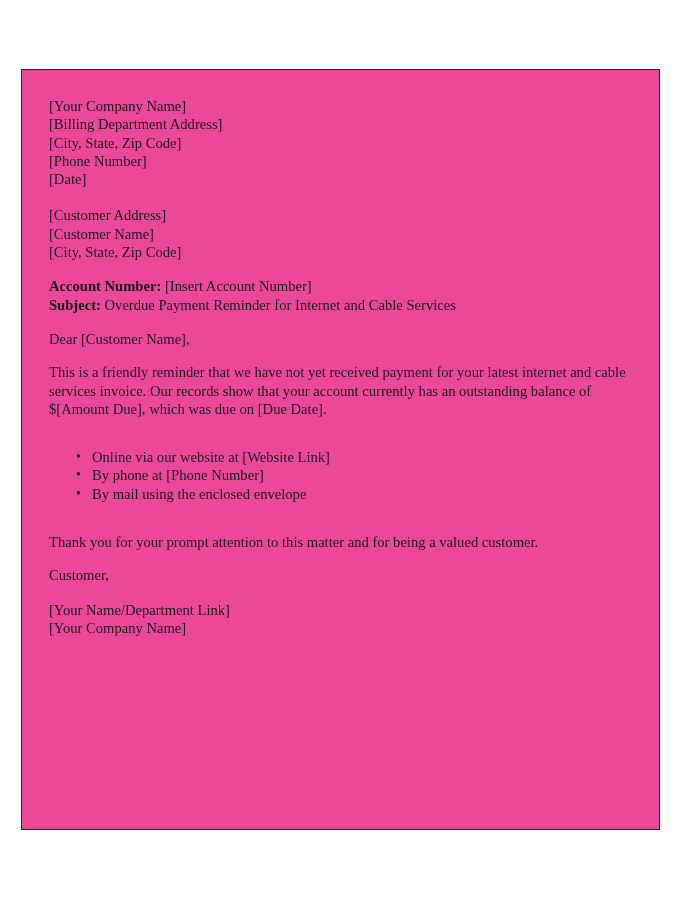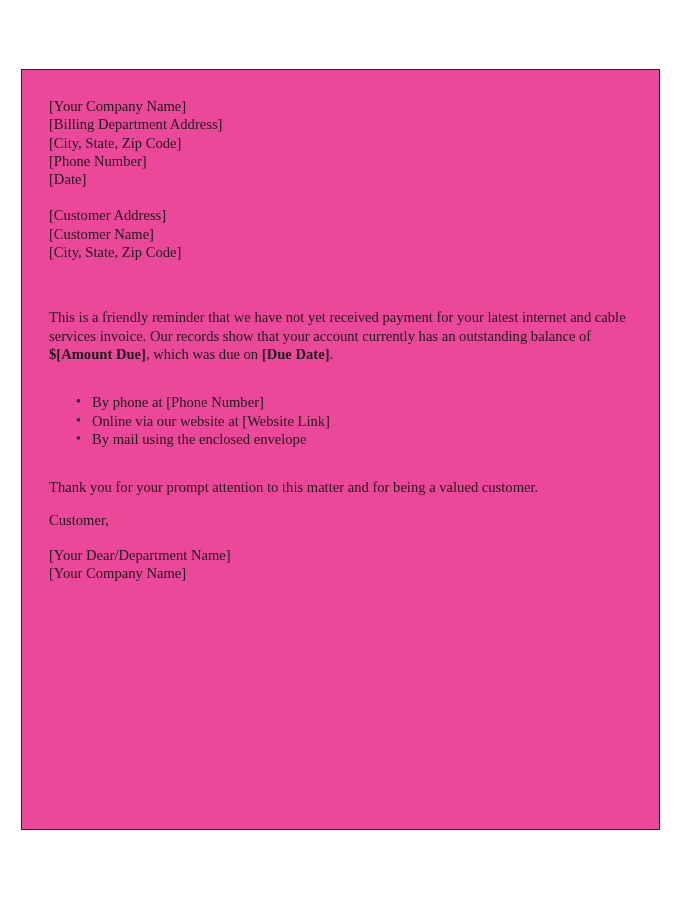--- a/index.html
+++ b/index.html
@@ -57,21 +57,21 @@
   ul.methods li::before {
     content: "\2022";
     position: absolute;
     left: -16px;
     top: 0;
     font-size: 14px;
   }
   .sig-line {
     white-space: pre;
   }
-  b.inline-strong { font-weight: bold; }
+  b.inline-strong { font-weight: normal; }
 </style>
 </head>
 <body>
 
 <div class="page">
   <div class="letter">
 
     <div class="block">
       <div class="addr-line">[Your Company Name]</div>
       <div class="addr-line">[Billing Department Address]</div>
@@ -83,51 +83,56 @@
     <div class="gap-sm"></div>
 
     <div class="block">
       <div class="addr-line">[Customer Address]</div>
       <div class="addr-line">[Customer Name]</div>
       <div class="addr-line">[City, State, Zip Code]</div>
     </div>
 
     <div class="gap-lg"></div>
 
+    <div class="block">
+      <div class="meta-line"><b>Account Number:</b> <span>[Insert Account Number]</span></div>
+      <div class="meta-line"><b>Subject:</b> <span>Overdue Payment Reminder for Internet and Cable Services</span></div>
+    </div>
 
     <div class="gap-lg"></div>
 
+    <p class="para">Dear [Customer Name],</p>
 
     <div class="gap-md"></div>
 
     <p class="para"><span>This is a friendly reminder that we have not yet received payment for your latest internet and cable services invoice. Our records show that your account currently has an outstanding balance of </span><b class="inline-strong">$[Amount Due]</b><span>, which was due on </span><b class="inline-strong">[Due Date]</b><span>.</span></p>
 
     <div class="gap-md"></div>
 
 
     <div class="gap-md"></div>
 
     <ul class="methods">
+      <li>Online via our website at [Website Link]</li>
       <li>By phone at [Phone Number]</li>
-      <li>Online via our website at [Website Link]</li>
       <li>By mail using the enclosed envelope</li>
     </ul>
 
     <div class="gap-md"></div>
 
 
     <div class="gap-md"></div>
 
     <p class="para">Thank you for your prompt attention to this matter and for being a valued customer.</p>
 
     <div class="gap-md"></div>
 
     <p class="para">Customer,</p>
 
     <div class="gap-lg"></div>
 
     <div class="block">
-      <div class="sig-line">[Your Dear/Department Name]</div>
+      <div class="sig-line">[Your Name/Department Link]</div>
       <div class="sig-line">[Your Company Name]</div>
     </div>
 
   </div>
 </div>
 
 </body></html>

